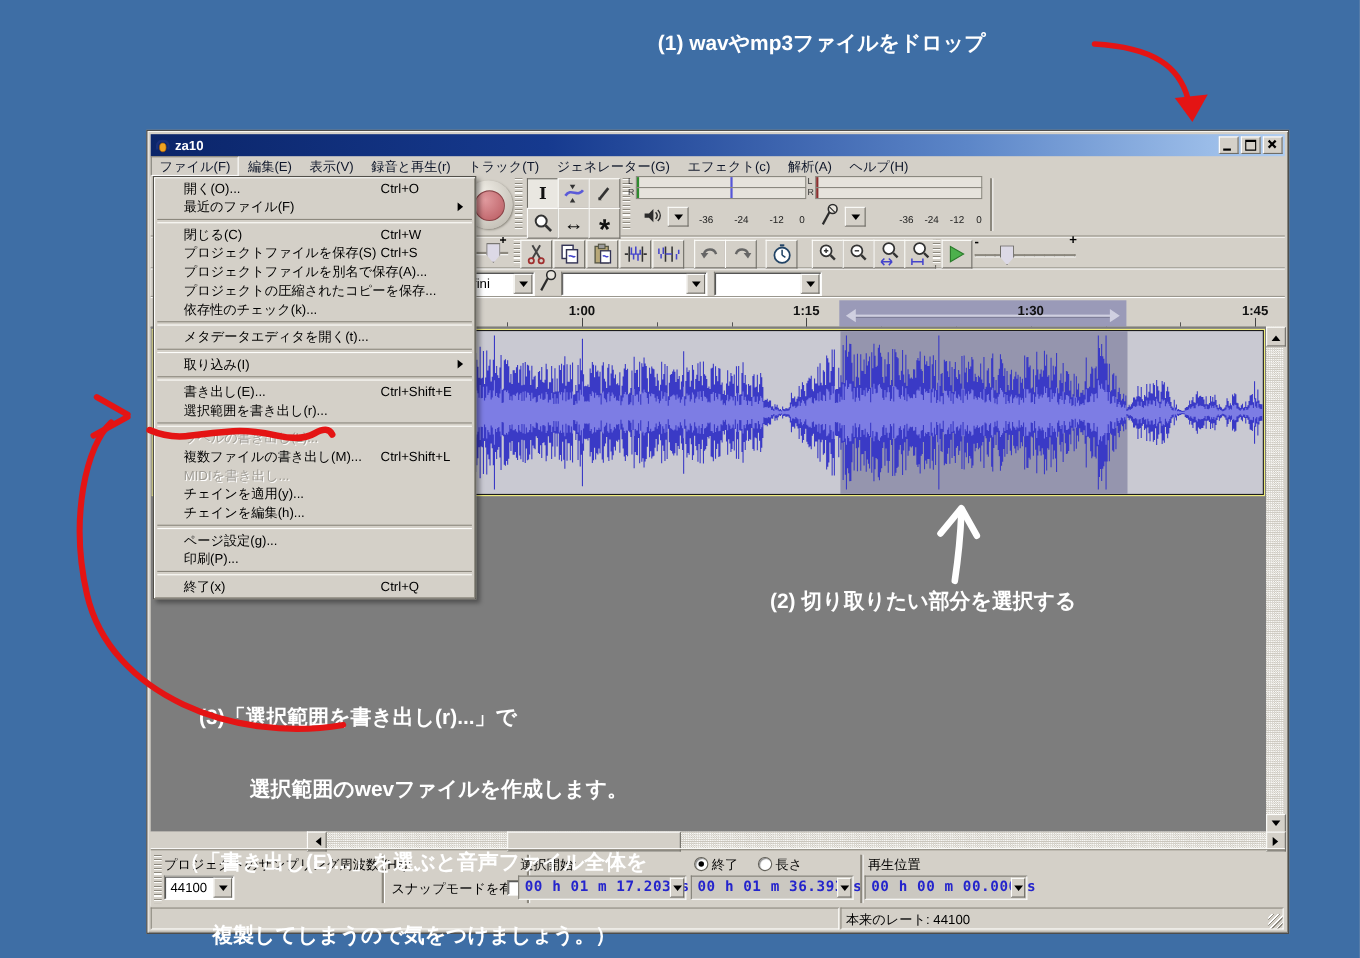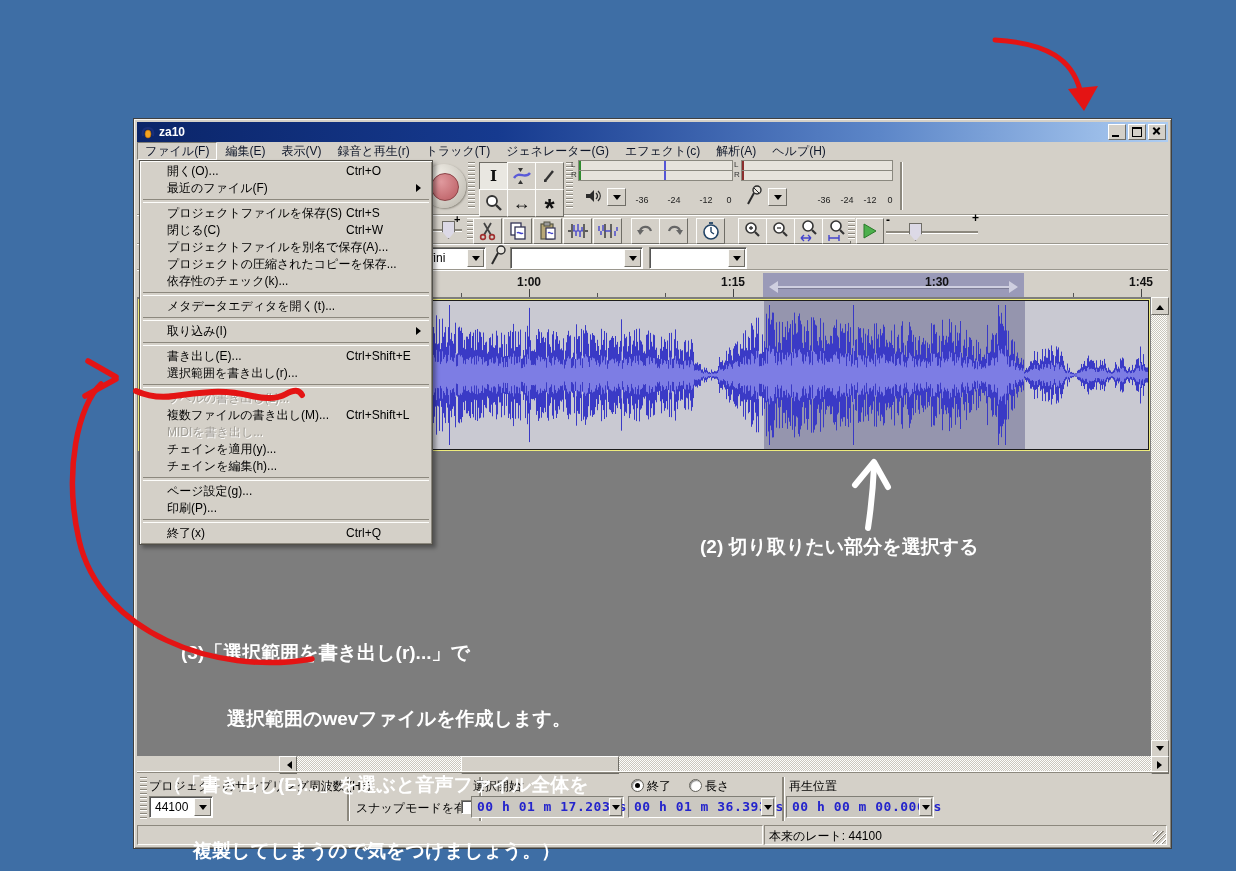--- a/index.html
+++ b/index.html
@@ -104,20 +104,21 @@
   #resizegrip{position:absolute;right:0;bottom:0;width:13px;height:13px;
     background:repeating-linear-gradient(135deg,transparent 0 2px,#fff 2px 3px,#8c887e 3px 4px);}
   svg{display:block;}
   #overlay{position:absolute;left:0;top:0;z-index:100;pointer-events:none;}
 </style>
 </head>
 <body>
 
 <div id="stage">
 
+  <div class="ann" id="ann1" style="left:598px;top:26px;">(1) wavやmp3ファイルをドロップ</div>
 
   <div id="win">
 
     <div id="titlebar">
       <span id="appicon">
         <svg width="14" height="14" viewBox="0 0 14 14">
           <path d="M2,11 C1,7 2,3 7,3 C12,3 13,7 12,11" fill="none" stroke="#1a2f7a" stroke-width="2"></path>
           <ellipse cx="7" cy="9" rx="3" ry="4" fill="#f2a321" stroke="#b06000" stroke-width="0.6"></ellipse>
         </svg>
       </span>
@@ -442,22 +443,22 @@
     <div class="sunkpanel" style="left:3px;top:706px;width:624px;"></div>
     <div class="sunkpanel" style="left:630px;top:706px;width:401px;">
       <span class="abs" style="left:4px;top:2px;">本来のレート: 44100</span>
       <div id="resizegrip"></div>
     </div>
 
     <div id="filemenu">
         <div class="mi"><span class="ml">開く(O)...</span><span class="msc">Ctrl+O</span></div>
         <div class="mi"><span class="ml">最近のファイル(F)</span><span class="marw"></span></div>
         <div class="msep"></div>
+        <div class="mi"><span class="ml">閉じる(C)</span><span class="msc">Ctrl+W</span></div>
         <div class="mi"><span class="ml">プロジェクトファイルを保存(S)</span><span class="msc">Ctrl+S</span></div>
-        <div class="mi"><span class="ml">閉じる(C)</span><span class="msc">Ctrl+W</span></div>
         <div class="mi"><span class="ml">プロジェクトファイルを別名で保存(A)...</span></div>
         <div class="mi"><span class="ml">プロジェクトの圧縮されたコピーを保存...</span></div>
         <div class="mi"><span class="ml">依存性のチェック(k)...</span></div>
         <div class="msep"></div>
         <div class="mi"><span class="ml">メタデータエディタを開く(t)...</span></div>
         <div class="msep"></div>
         <div class="mi"><span class="ml">取り込み(I)</span><span class="marw"></span></div>
         <div class="msep"></div>
         <div class="mi"><span class="ml">書き出し(E)...</span><span class="msc">Ctrl+Shift+E</span></div>
         <div class="mi"><span class="ml">選択範囲を書き出し(r)...</span></div>

